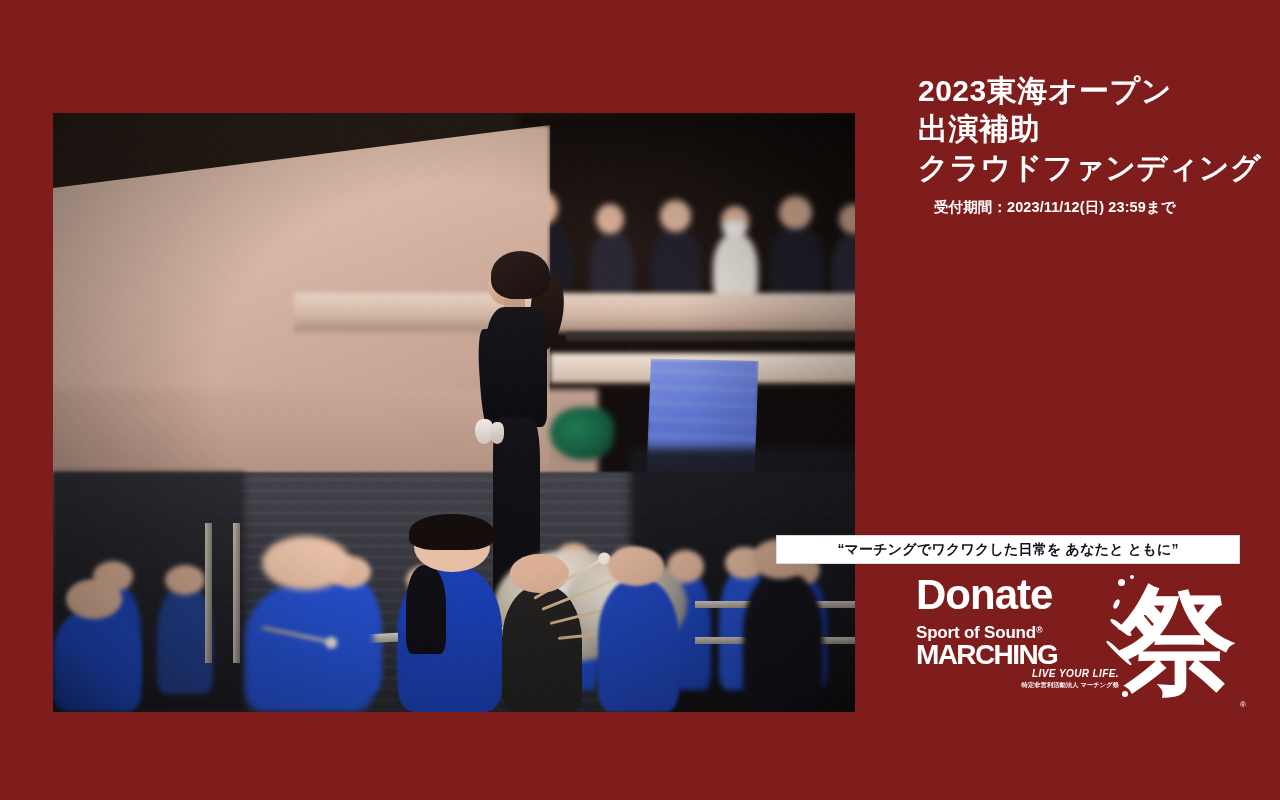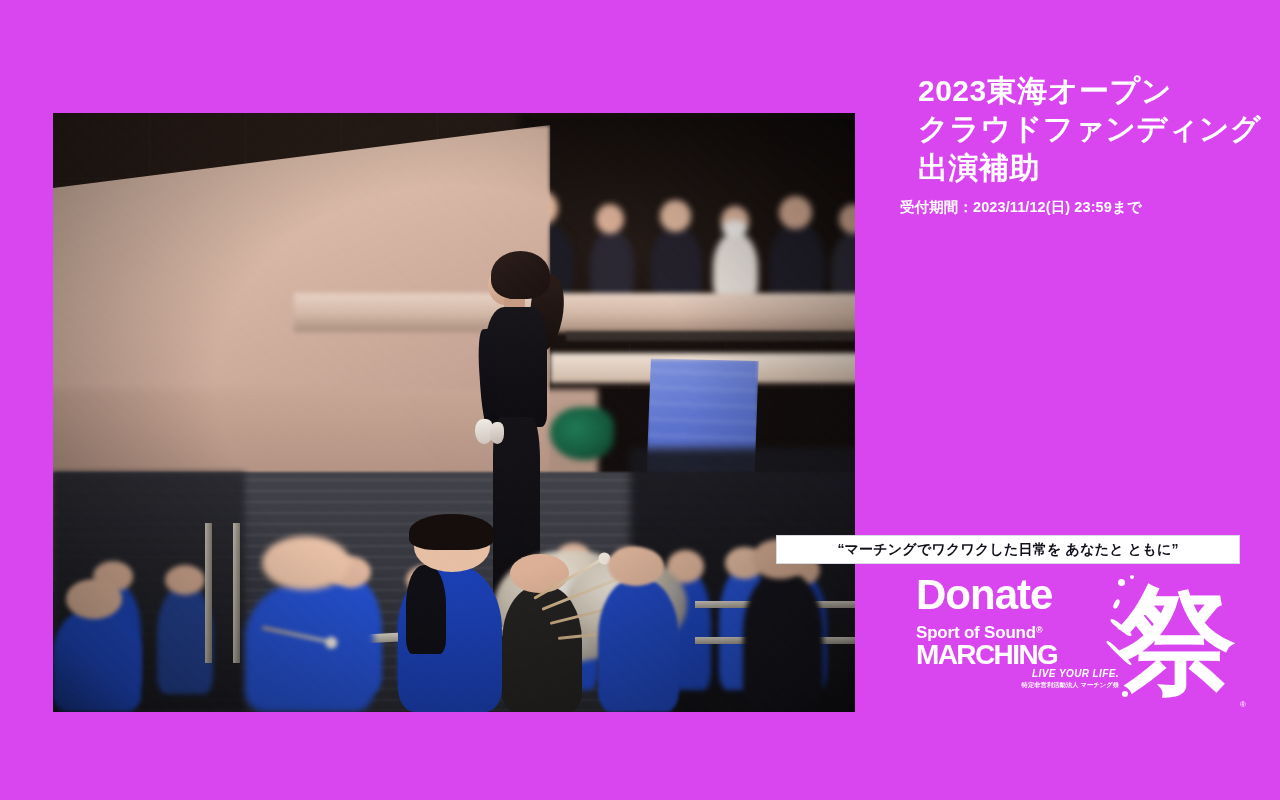--- a/index.html
+++ b/index.html
@@ -2,21 +2,21 @@
 <html lang="ja"><head>
 <meta charset="utf-8">
 <title>Marching Crowdfunding Promo</title>
 <style>
   html,body{margin:0;padding:0;background:#000;}
   body{
     width:1280px;height:800px;overflow:hidden;position:relative;
     font-family:"Liberation Sans","DejaVu Sans",sans-serif;
     color:#fff;-webkit-font-smoothing:antialiased;
   }
-  .stage{position:absolute;inset:0;background:#d946ef;}
+  .stage{position:absolute;inset:0;background:#7f1d1d;}
 
   
   .photo{
     position:absolute;left:53px;top:113px;width:802px;height:599px;
     overflow:hidden;background:#120d0c;
   }
   .ph-layer{position:absolute;}
 
   
   .wall-dark{left:0;top:0;width:100%;height:46%;
@@ -133,21 +133,21 @@
   .vignette{position:absolute;inset:0;
     background:radial-gradient(ellipse at 50% 45%,rgba(0,0,0,0) 42%,rgba(0,0,0,.38) 88%,rgba(0,0,0,.62) 100%);}
   .grain{position:absolute;inset:0;opacity:.16;
     background:repeating-linear-gradient(45deg,rgba(255,255,255,.05) 0 1px,rgba(0,0,0,.05) 1px 2px);}
 
   
   .panel{position:absolute;left:880px;top:0;width:400px;height:800px;}
   .title{position:absolute;left:38px;top:72px;width:350px;
     font-size:30px;font-weight:700;line-height:1.28;letter-spacing:.5px;color:#fff;}
   .title div{white-space:nowrap;}
-  .deadline{position:absolute;left:20px;top:198px;
+  .deadline{position:absolute;left:54px;top:198px;
     font-size:14.5px;font-weight:700;letter-spacing:.1px;color:#fff;}
   .sub{position:absolute;left:38px;top:325px;width:350px;
     font-size:23px;font-weight:400;letter-spacing:1px;color:#fff;}
 
   
   .quote{
     position:absolute;left:776px;top:535px;width:464px;height:29px;
     background:#fff;color:#10101a;border:1px solid #d9d9e2;
     display:flex;align-items:center;justify-content:center;
     font-size:14px;font-weight:700;letter-spacing:.2px;white-space:nowrap;
@@ -302,22 +302,22 @@
       <div class="bm-head" style="left:87.2%;top:4%;width:7%;height:22%;background:#d8ae95;filter:blur(2.4px);"></div>
     </div>
 
     <div class="vignette"></div>
     <div class="grain"></div>
   </div>
 
   <div class="panel">
     <div class="title">
       <div>2023東海オープン</div>
+      <div>出演補助</div>
       <div>クラウドファンディング</div>
-      <div>出演補助</div>
     </div>
     <div class="deadline">受付期間：2023/11/12(日) 23:59まで</div>
   </div>
 
   <div class="quote">“マーチングでワクワクした日常を あなたと ともに”</div>
 
   <div class="logo">
     <div class="logo-text">
       <div class="l-donate">Donate</div>
       <div class="l-sos"><span>Sport of Sound</span><sup>®</sup></div>

